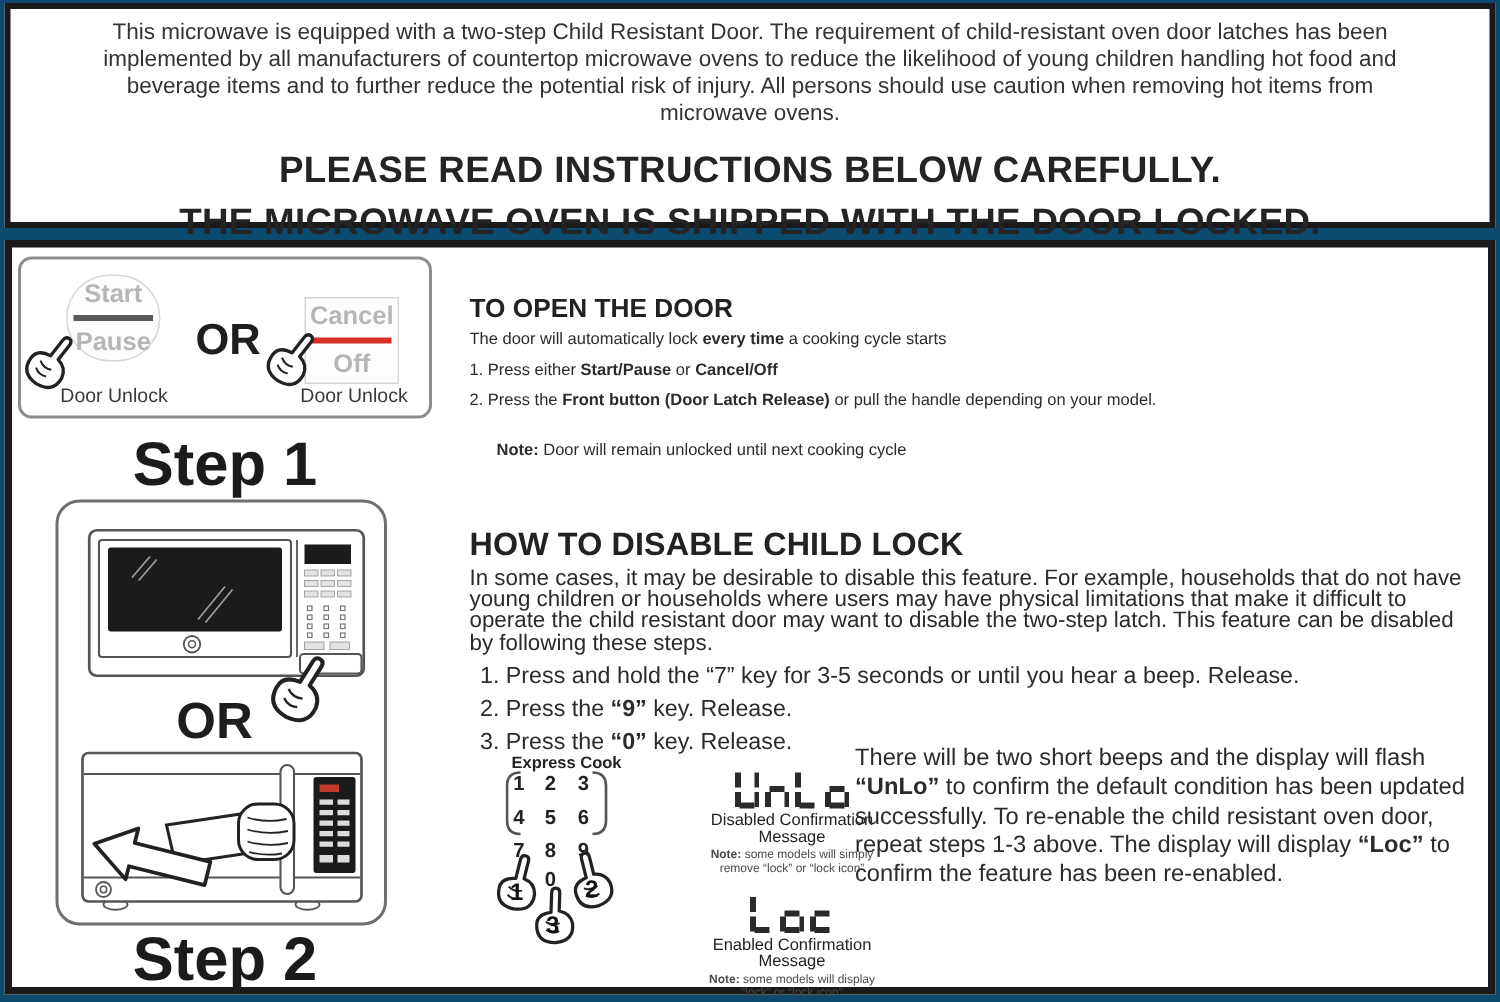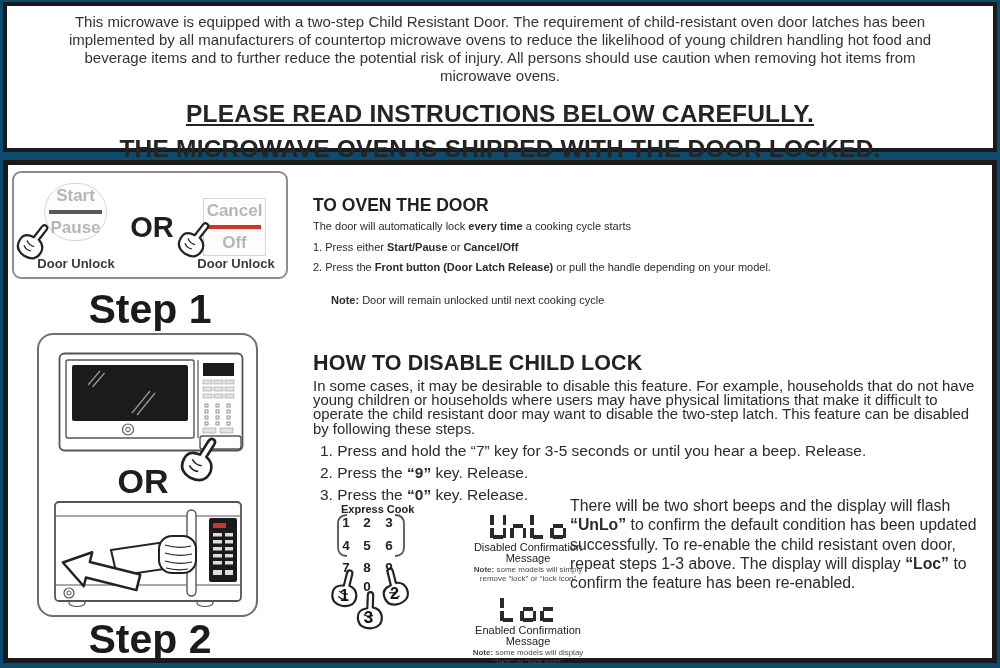--- a/index.html
+++ b/index.html
@@ -4,40 +4,40 @@
 <style>
   * { margin:0; padding:0; box-sizing:border-box; }
   body { background:#e8e8e8; font-family:"Liberation Sans", sans-serif; color:#2b2b2b; }
   .page { position:relative; width:1000px; height:668px; background:#0c4a6e; overflow:hidden; }
 
   
   .top-box { position:absolute; left:3px; top:2px; width:994px; height:150px;
              border:4px solid #1a1a1a; background:#fff; text-align:center; }
   .intro { margin-top:7px; font-size:15px; line-height:18px; color:#333; }
   .warn { font-size:24.5px; font-weight:bold; color:#242424; letter-spacing:.2px; }
-  .warn1 { margin-top:15px;text-decoration:underline; } .warn2 { margin-top:7px; }
+  .warn1 { margin-top:15px; } .warn2 { margin-top:7px; }
 
   
   .main-box { position:absolute; left:3px; top:160px; width:994px; height:503px;
               border:5px solid #1a1a1a; background:#fff; }
 
   
   .step1-panel { position:absolute; left:4px; top:6px; width:276px; height:108px;
                  border:2px solid #8d8d8d; border-radius:9px; background:#fff; }
   .demo-btn { position:absolute; width:63px; height:58px; border:1.5px solid #d6d6d6;
               background:#fdfdfd; display:flex; flex-direction:column; justify-content:space-between;
               padding:3px 2px; text-align:center; }
   .demo-btn .lbl { font-size:17px; font-weight:bold; color:#b4b6b8; line-height:18px; }
   .demo-btn .bar { height:3.5px; margin:0 2px; }
   .btn-start { left:30px; top:10px;border-radius:29px; }
   .btn-cancel { left:189px; top:25px; }
   .or1 { position:absolute; left:106px; top:38px; width:64px; text-align:center;
          font-size:29px; font-weight:bold; color:#1e1e1e; }
   .door-unlock { position:absolute; width:90px; text-align:center; font-size:13px;
-                 font-weight:bold; color:#3a3a3a; }
+                 font-weight:normal; color:#3a3a3a; }
   .du-l { left:17px; top:83px; } .du-r { left:177px; top:83px; }
   .step-title { position:absolute; left:0; width:284px; text-align:center;
                 font-size:41px; font-weight:bold; color:#1b1b1b; }
   .t1 { top:121px; } .t2 { top:451px; }
 
   .step2-panel { position:absolute; left:29px; top:168px; width:221px; height:284px;
                  border:2px solid #6f6f6f; border-radius:16px; background:#fff; }
   .or2 { position:absolute; left:70px; top:127px; width:68px; text-align:center;
          font-size:34px; font-weight:bold; color:#1e1e1e; }
   .mw1 { position:absolute; left:19px; top:17px; }
@@ -198,21 +198,21 @@
         <polygon points="58,50 112,42 118,68 64,76" fill="#fff" stroke="#222" stroke-width="2"></polygon>
         <rect x="106" y="36" width="37" height="37" rx="13" fill="#fff" stroke="#222" stroke-width="2"></rect>
         <path d="M112,45 q13,4 26,1 M112,53 q13,4 27,1 M112,61 q13,4 27,1 M113,68 q11,3 22,1" fill="none" stroke="#222" stroke-width="1.2"></path>
         <g transform="translate(14,46) rotate(14)">
           <polygon points="0,17 26,0 26,10 78,10 78,26 26,26 26,35" fill="#fff" stroke="#222" stroke-width="2.5" stroke-linejoin="round"></polygon>
         </g>
       </svg>
     </div>
     <div class="step-title t2">Step 2</div>
 
-    <div class="rc h-sub" style="left:305px;top:30px">TO OVEN THE DOOR</div>
+    <div class="rc h-sub" style="left:305px;top:30px">TO OPEN THE DOOR</div>
     <div class="rc body-line" style="left:305px;top:54px;width:655px"><span>The door will automatically lock </span><span class="b">every time</span><span> a cooking cycle starts</span></div>
     <div class="rc body-line" style="left:305px;top:75px;width:655px"><span>1. Press either </span><span class="b">Start/Pause</span><span> or </span><span class="b">Cancel/Off</span></div>
     <div class="rc body-line" style="left:305px;top:95px;width:648px"><span>2. Press the </span><span class="b">Front button (Door Latch Release)</span><span> or pull the handle depending on your model.</span></div>
     <div class="rc body-line" style="left:323px;top:128px;width:640px"><span class="b">Note:</span><span> Door will remain unlocked until next cooking cycle</span></div>
 
     <div class="rc h-big" style="left:305px;top:186px">HOW TO DISABLE CHILD LOCK</div>
     <div class="rc para" style="left:305px;top:214px;width:662px">In some cases, it may be desirable to disable this feature. For example, households that do not have young children or households where users may have physical limitations that make it difficult to operate the child resistant door may want to disable the two-step latch. This feature can be disabled by following these steps.</div>
     <div class="rc" style="left:312px;top:278px;width:650px">
       <div class="dis-step"><span>1. Press and hold the “7” key for 3-5 seconds or until you hear a beep. Release.</span></div>
       <div class="dis-step"><span>2. Press the </span><span class="b">“9”</span><span> key. Release.</span></div>

